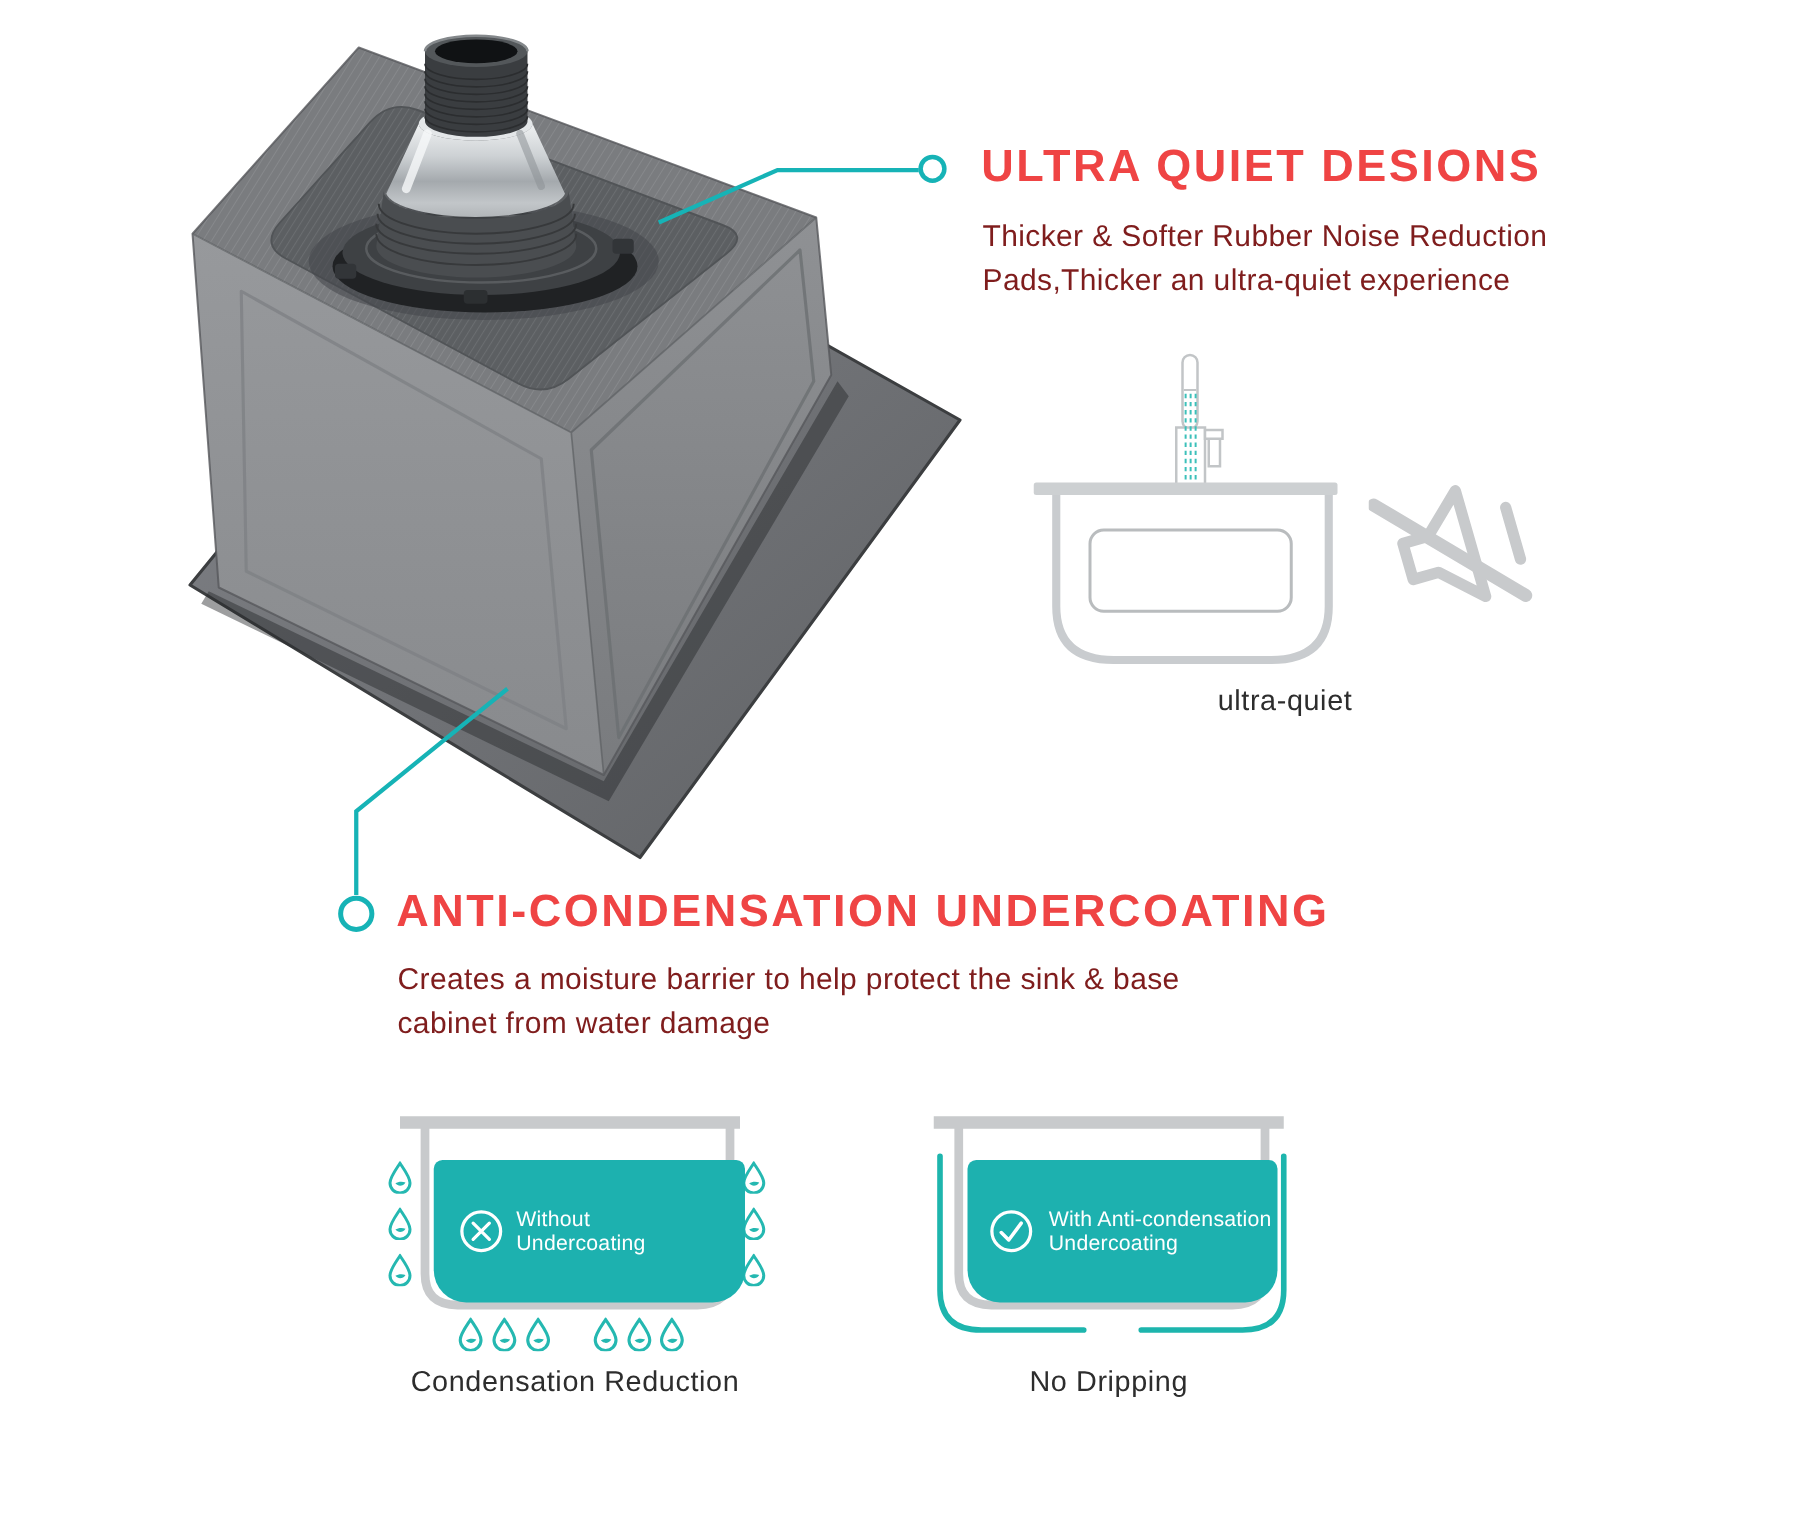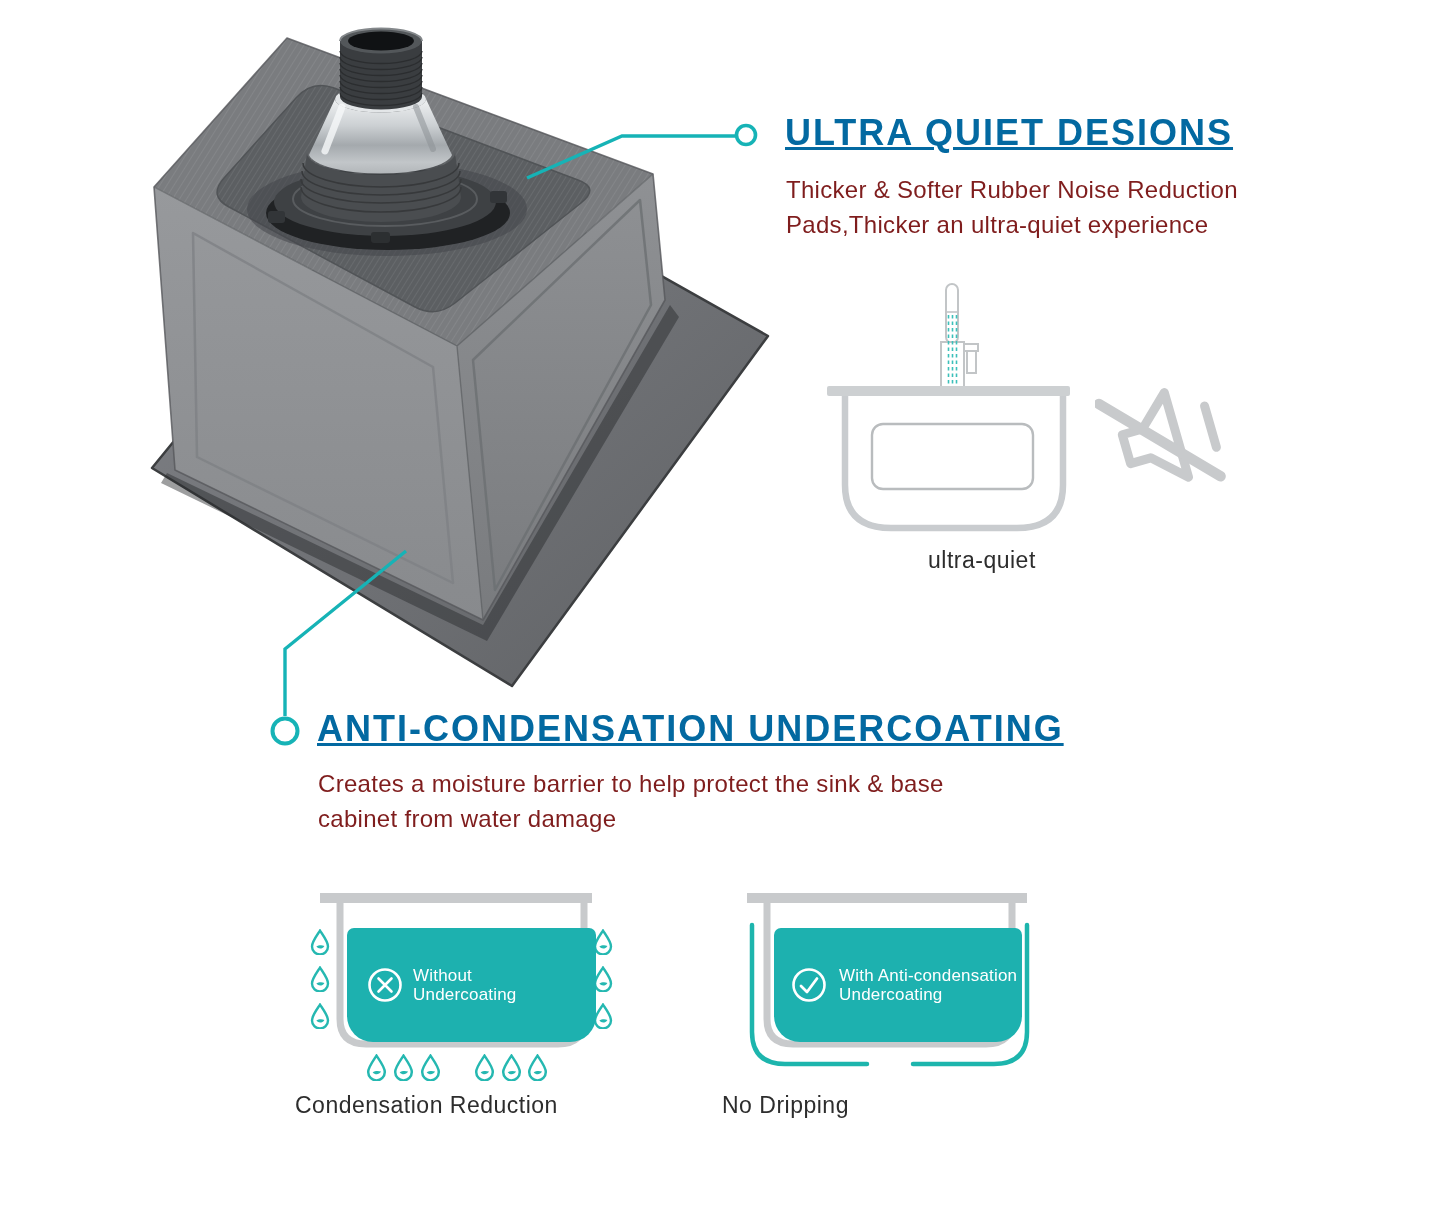--- a/index.html
+++ b/index.html
@@ -2,27 +2,27 @@
 <html><head>
 <meta charset="utf-8">
 <style>
   html,body{margin:0;padding:0;background:#ffffff;}
   .canvas{
     position:relative;width:1440px;height:1217px;background:#ffffff;overflow:hidden;
     font-family:"Liberation Sans",sans-serif;
   }
   .abs{position:absolute;}
   .feature-title{
-    font-weight:700;font-size:36px;letter-spacing:2px;color:#0369a1;white-space:nowrap;text-decoration:underline;
+    font-weight:700;font-size:36px;letter-spacing:2px;color:#ef4444;white-space:nowrap;
   }
   .feature-desc{
     font-size:24px;line-height:35px;color:#7f1d1d;letter-spacing:0.3px;white-space:nowrap;
   }
   .caption{
-    font-size:23px;color:#2d2d2d;letter-spacing:0.5px;text-align:left;white-space:nowrap;
+    font-size:23px;color:#2d2d2d;letter-spacing:0.5px;text-align:center;white-space:nowrap;
   }
   .diagram{width:330px;height:250px;}
   .diagram svg.outline{position:absolute;left:0;top:0;}
   .teal-box{
     position:absolute;left:52px;top:48px;width:230px;height:114px;
     background:#1db1af;border-radius:7px 7px 26px 26px;
     display:flex;align-items:center;color:#ffffff;
   }
   .teal-box .txt{font-size:17px;line-height:19.5px;letter-spacing:0.2px;}
   .diagram .caption{position:absolute;left:0;top:212px;width:330px;}

